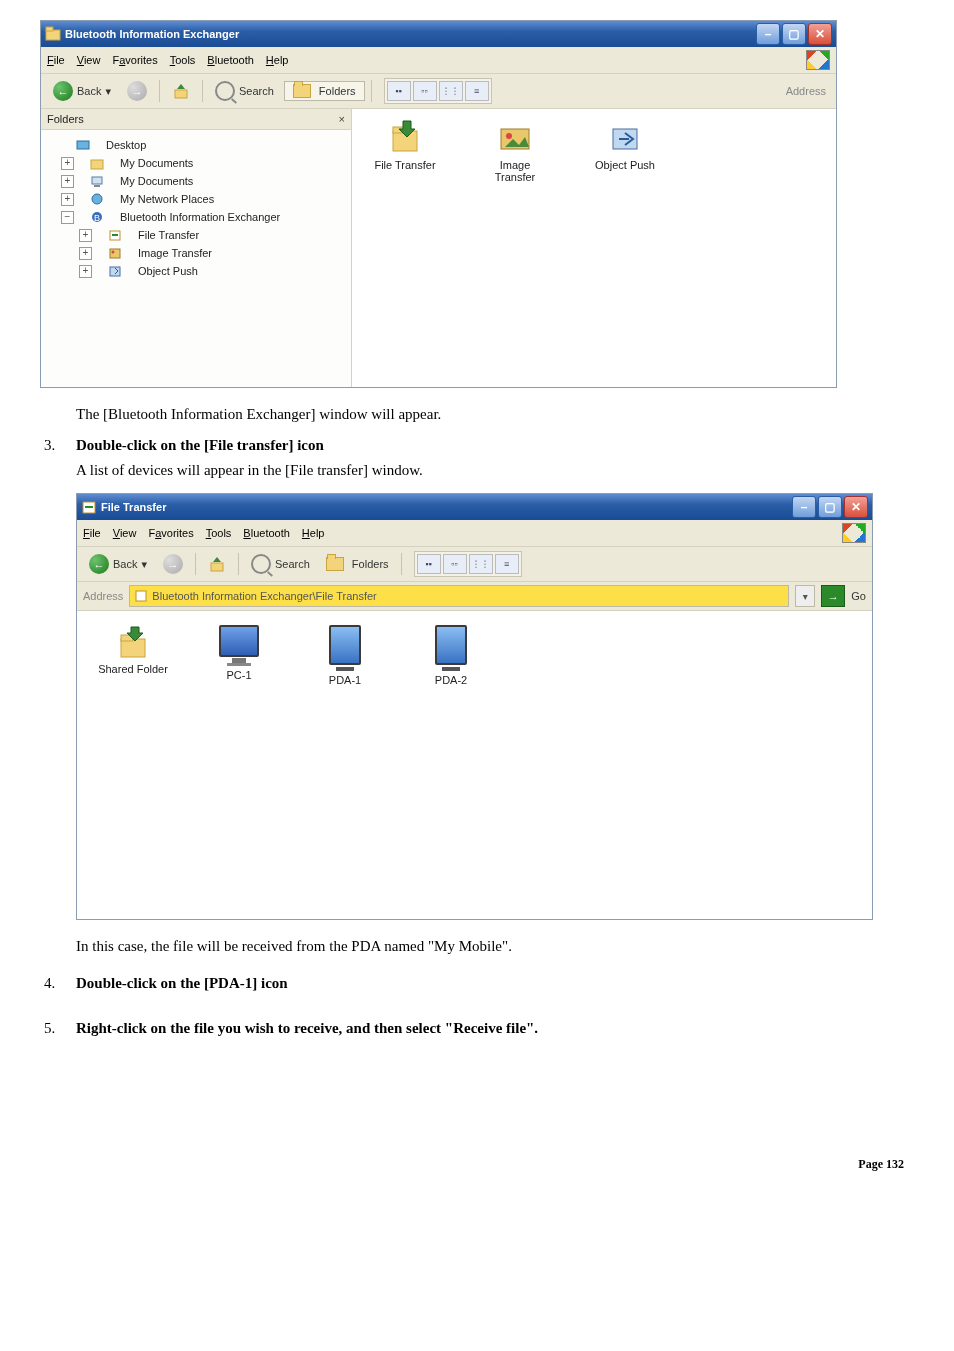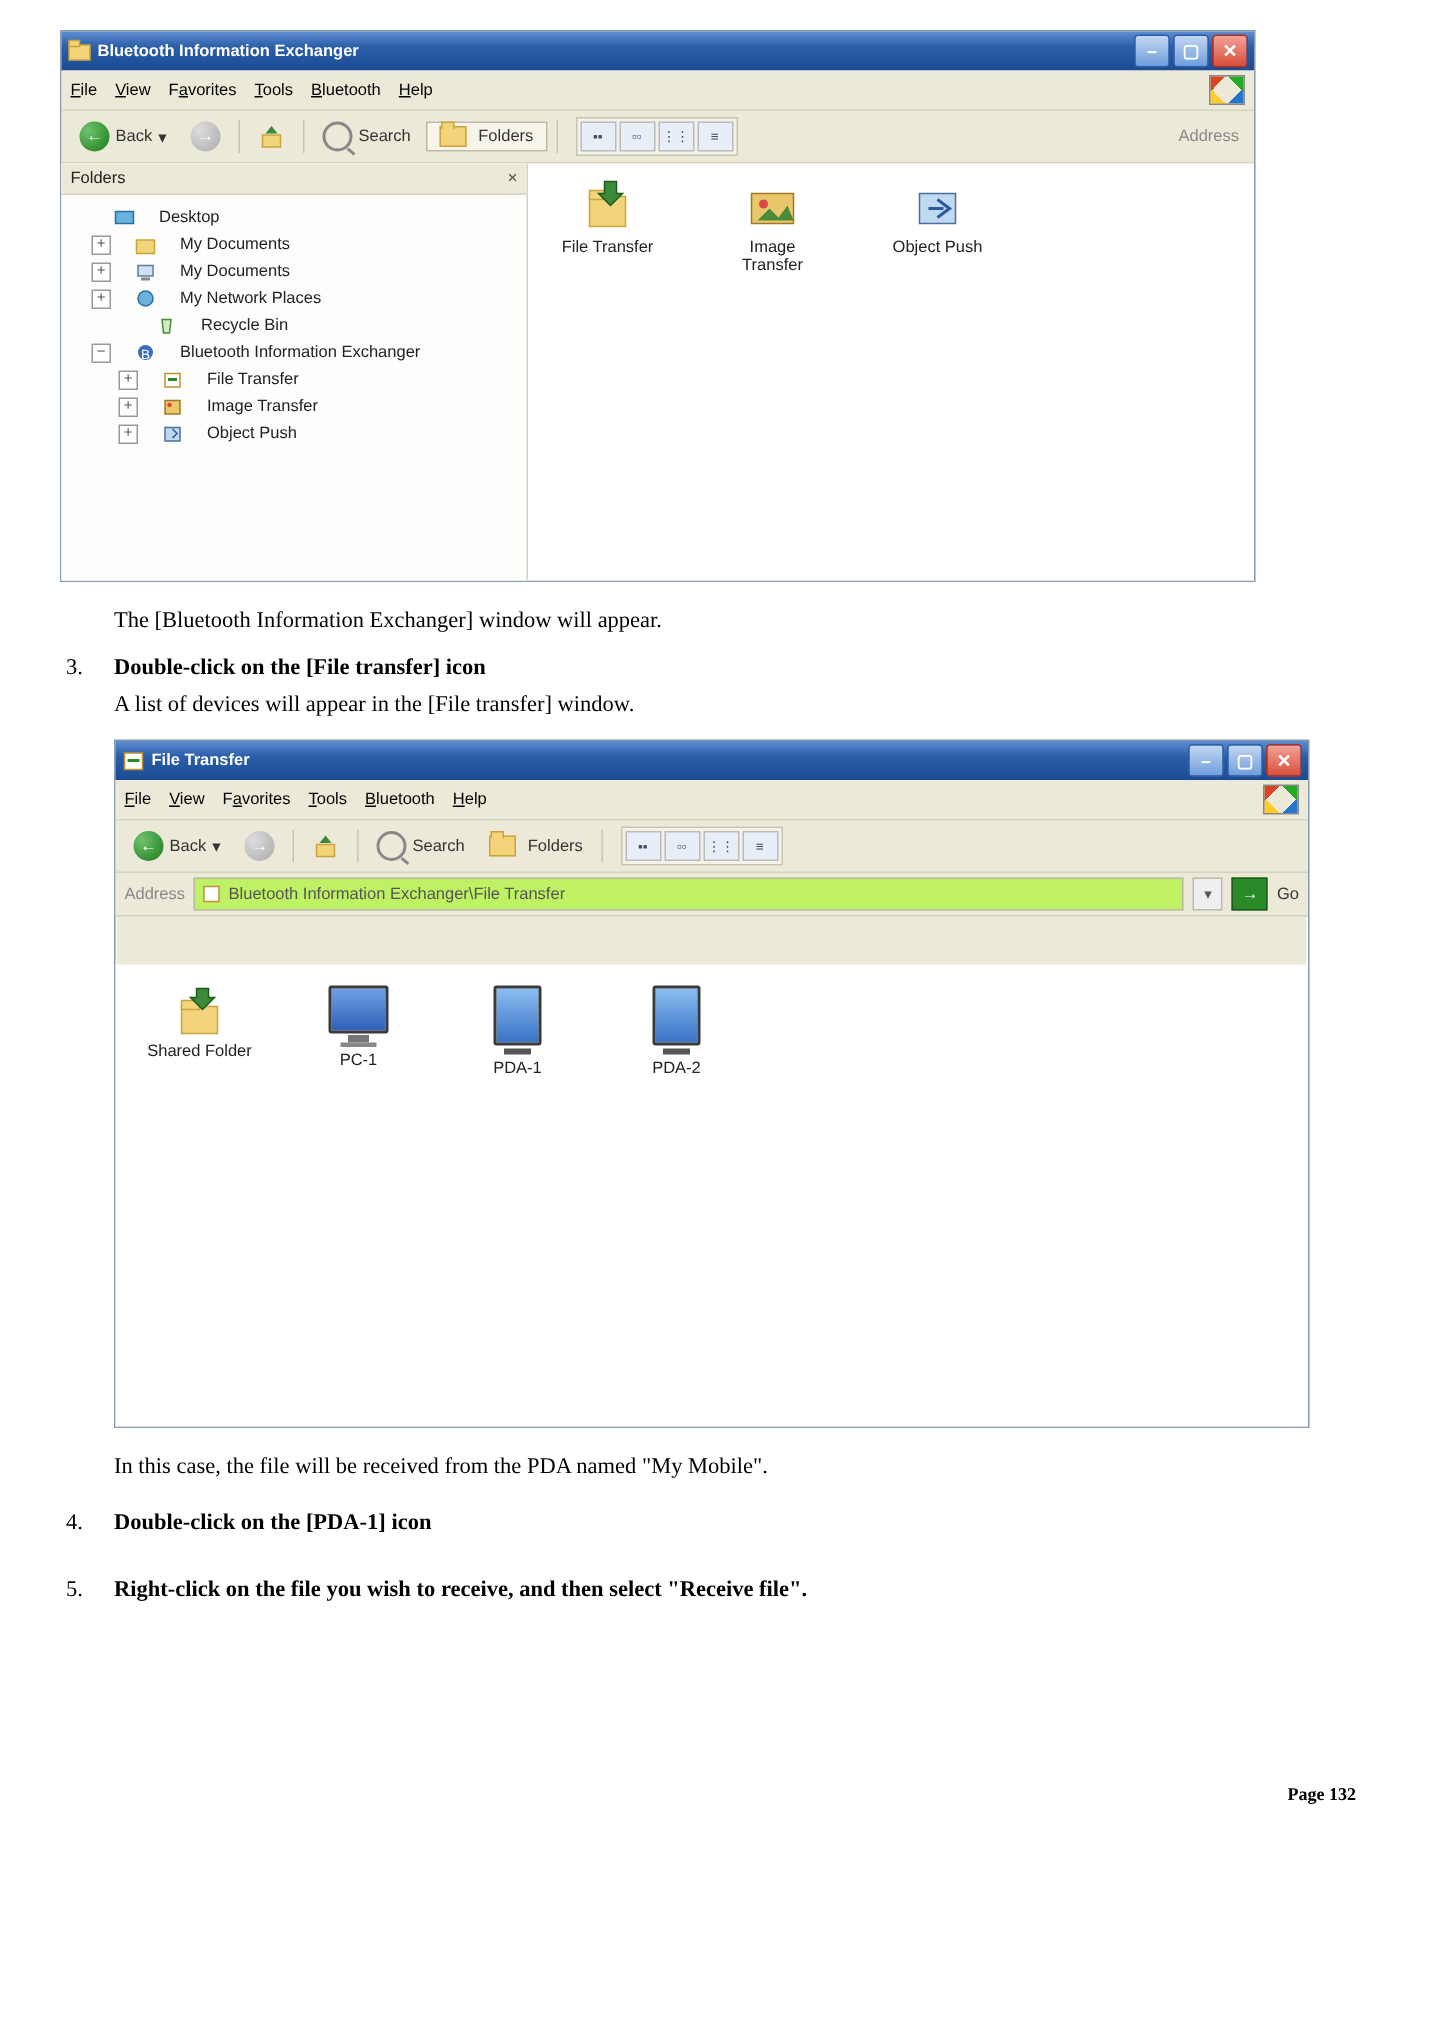--- a/index.html
+++ b/index.html
@@ -96,23 +96,23 @@
   .tree{padding:6px 6px;line-height:18px;font-size:11px;}
   .tree .row{display:flex;align-items:center;gap:16px;white-space:nowrap;}
   .exp{width:11px;height:11px;border:1px solid #999;display:inline-flex;align-items:center;justify-content:center;font-size:10px;line-height:1;color:#555;background:#fff;}
   .noexp{display:inline-block;width:13px;}
   .mini{width:14px;height:14px;display:inline-block;}
   .content-pane{flex:1;padding:10px 18px;}
   .icons-row{display:flex;gap:40px;}
   .fi{display:flex;flex-direction:column;align-items:center;width:70px;text-align:center;color:#222;}
   .fi svg{margin-bottom:4px;}
 
-  .win2 .body2{background:#fff;height:280px;padding:14px 18px;margin-top:32px;}
+  .win2 .body2{background:#fff;height:280px;padding:14px 18px;}
   .addrbar{display:flex;align-items:center;gap:6px;background:#ece9d8;padding:3px 6px;border-bottom:1px solid #d6d2c2;}
-  .addrbar .field{flex:1;background:#bef264;border:1px solid #bcb9a8;height:18px;padding:1px 4px;display:flex;align-items:center;color:#888;}
+  .addrbar .field{flex:1;background:#fde047;border:1px solid #bcb9a8;height:18px;padding:1px 4px;display:flex;align-items:center;color:#888;}
   .gobtn{width:22px;height:20px;background:#2a8a2a;color:#fff;display:flex;align-items:center;justify-content:center;border:1px solid #1a5a1a;}
   .dd{width:18px;height:20px;border:1px solid #bcb9a8;background:#eee;display:flex;align-items:center;justify-content:center;color:#555;font-size:10px;}
 
   .devices{display:flex;gap:30px;}
   .dev{display:flex;flex-direction:column;align-items:center;width:76px;text-align:center;font-size:11px;color:#222;}
   .monitor{width:36px;height:28px;background:linear-gradient(to bottom,#6fa0e8,#2d5fb5);border:2px solid #3a3a3a;border-radius:2px;}
   .stand{width:14px;height:5px;background:#777;margin-top:1px;}
   .base{width:24px;height:3px;background:#888;} 
   .pda{width:28px;height:36px;background:linear-gradient(to bottom,#8abef2,#3a72c4);border:2px solid #3a3a3a;border-radius:2px;}
   .pdabtn{width:18px;height:4px;background:#555;margin-top:2px;}
@@ -211,27 +211,20 @@
             </svg>
             <span>My Documents</span>
           </div>
         <div class="row" style="padding-left:14px;">
             <span class="exp">+</span>
             <svg class="mini">
               <circle cx="7" cy="7" r="5" fill="#6ab1e0" stroke="#2a6fa1"></circle>
             </svg>
             <span>My Network Places</span>
           </div>
-        <div class="row" style="padding-left:28px;">
-            <span class="noexp"></span>
-            <svg class="mini">
-              <path d="M4 3 L10 3 L9 12 L5 12 Z" fill="#cfeac7" stroke="#4a8a3a"></path>
-            </svg>
-            <span>Recycle Bin</span>
-          </div>
         <div class="row" style="padding-left:14px;">
             <span class="exp">−</span>
             <svg class="mini">
               <circle cx="7" cy="7" r="5" fill="#3a6fc0"></circle>
               <text x="4" y="11" font-size="9" fill="#fff">B</text>
             </svg>
             <span>Bluetooth Information Exchanger</span>
           </div>
         <div class="row" style="padding-left:32px;">
             <span class="exp">+</span>

